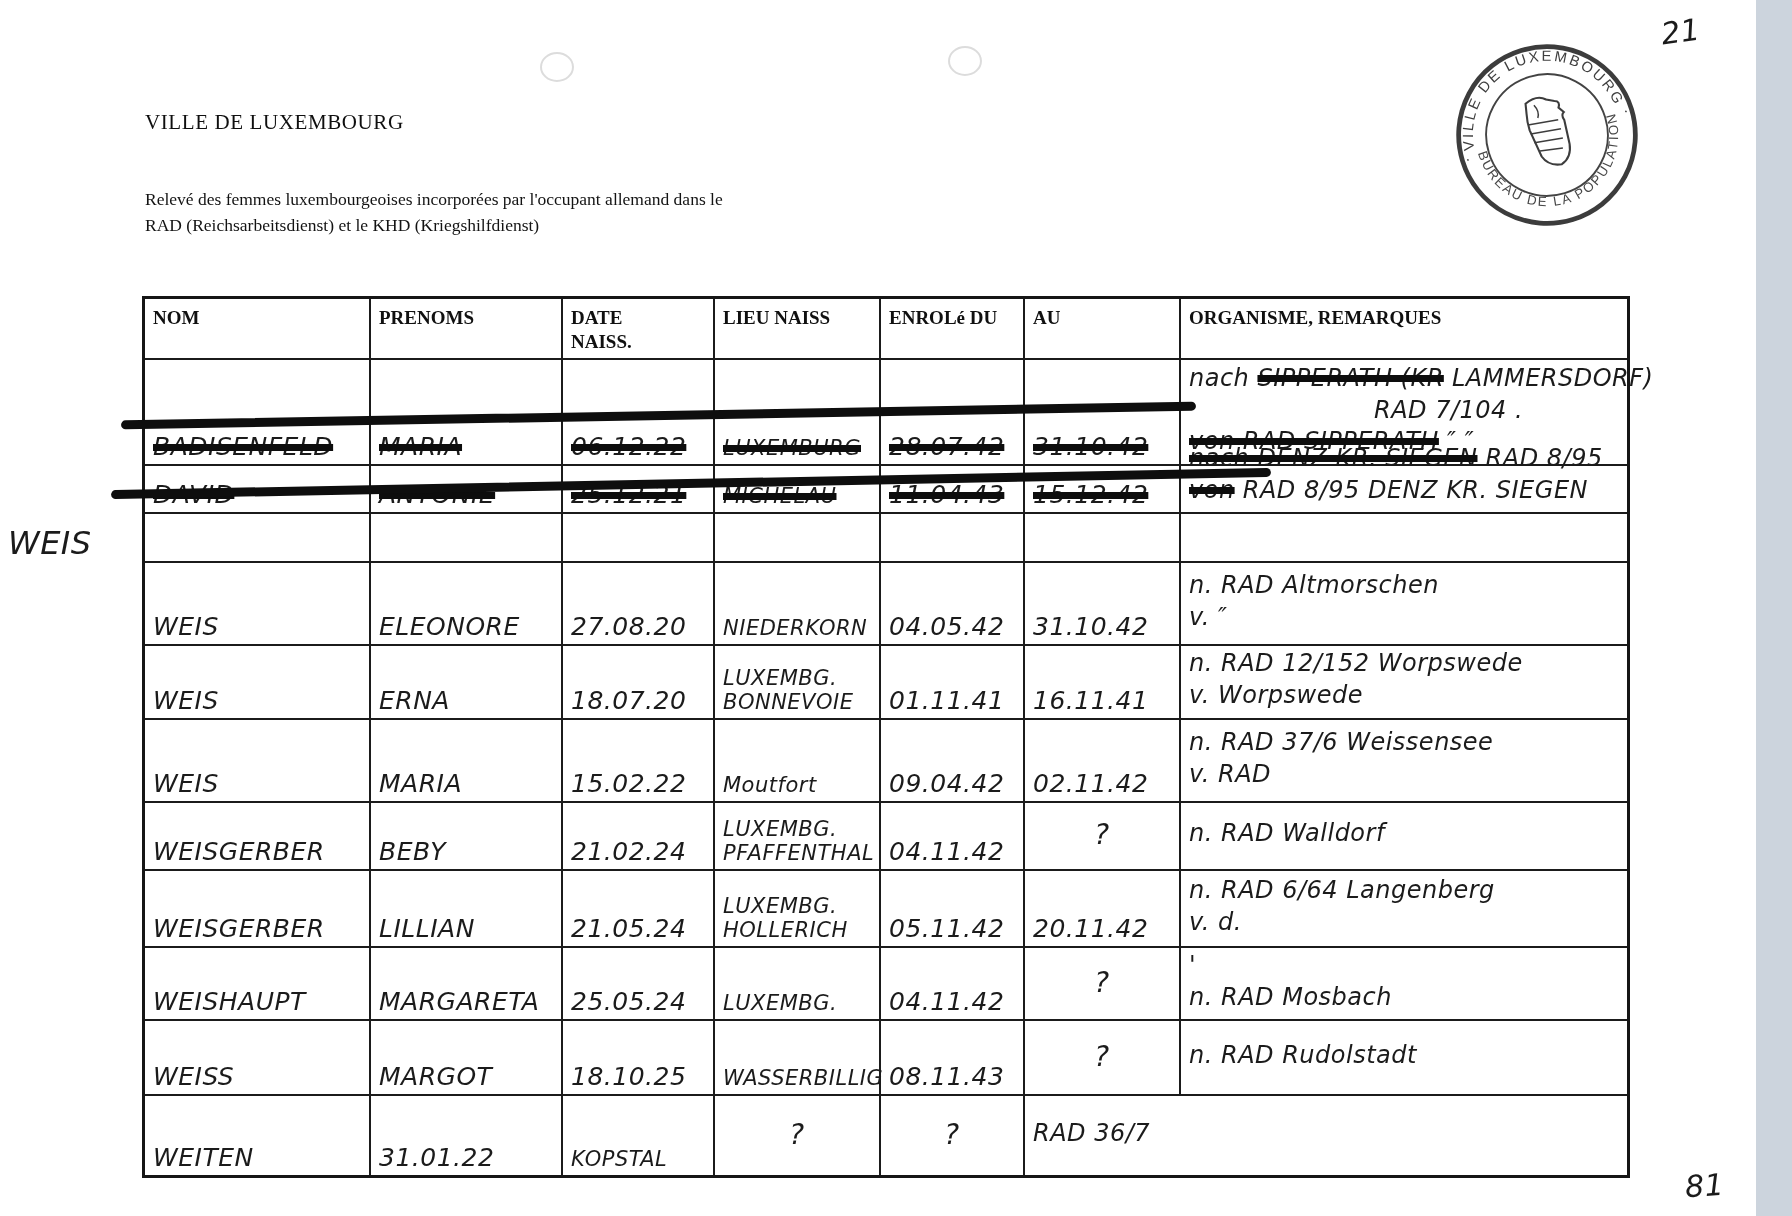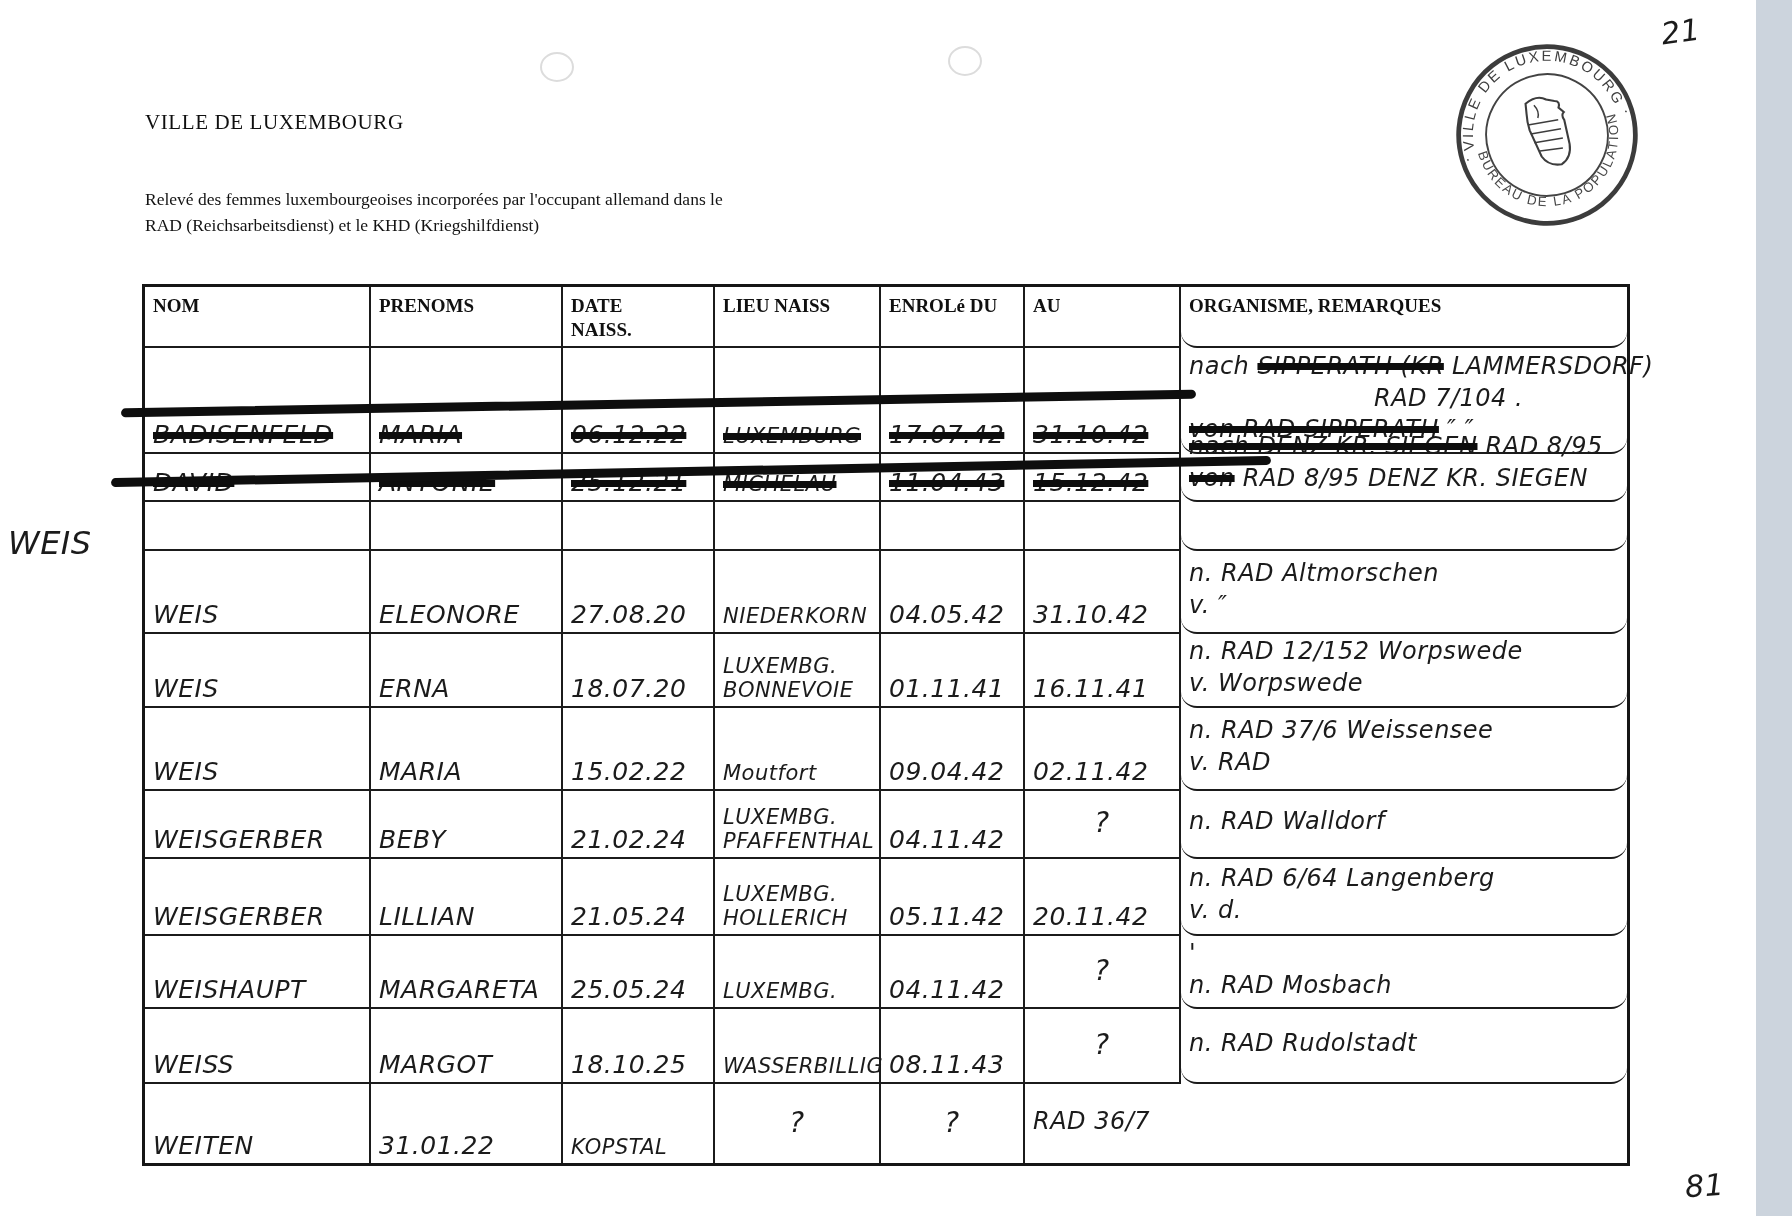--- a/index.html
+++ b/index.html
@@ -19,25 +19,25 @@
 
   .note{position:absolute;}
   .note-tr{right:92px;top:14px;font-size:30px;transform:rotate(-8deg);}
   .note-br{right:68px;top:1168px;font-size:30px;transform:rotate(-4deg);}
   .note-lm{left:8px;top:524px;font-size:32px;}
 
   
   .stamp{position:absolute;left:1452px;top:40px;width:190px;height:190px;opacity:.88;}
 
   
-  .tbl{position:absolute;left:142px;top:284px;width:1482px;border:3px solid #161616;}
+  .tbl{position:absolute;left:142px;top:296px;width:1482px;border:3px solid #161616;}
   .row{display:grid;grid-template-columns:226px 192px 152px 166px 144px 156px 446px;position:relative;}
   .cell{position:relative;border-right:2px solid #1b1b1b;border-bottom:2px solid #1b1b1b;
         padding:2px 8px 4px 8px;display:flex;flex-direction:column;justify-content:flex-end;overflow:visible;}
-  .cell:last-child{border-right:none;border-radius:16px;}
+  .cell:last-child{border-right:none;}
   .row.last .cell{border-bottom:none;}
   .hcell{justify-content:flex-start;padding-top:7px;font-weight:bold;font-size:19px;line-height:1.25;color:#101010;
          font-family:"Liberation Serif",serif;}
   .cv{font-size:25px;line-height:1.05;white-space:nowrap;}
   .lv{font-size:21px;line-height:1.15;white-space:nowrap;}
   .cq{align-items:center;justify-content:center;}
   .cq .cv{font-size:28px;}
   .org{justify-content:center;padding-bottom:6px;}
   .remline{font-size:24px;line-height:1.32;white-space:nowrap;}
   .rA-org,.rB-org{justify-content:flex-start;padding-top:12px;}
@@ -127,21 +127,21 @@
       <div class="cell">
           <span class="hw cv struck">MARIA</span>
         </div>
       <div class="cell">
           <span class="hw cv struck">06.12.22</span>
         </div>
       <div class="cell">
           <span class="hw lv struck">LUXEMBURG</span>
         </div>
       <div class="cell">
-          <span class="hw cv struck">17.07.42</span>
+          <span class="hw cv struck">28.07.42</span>
         </div>
       <div class="cell">
           <span class="hw cv struck">31.10.42</span>
         </div>
       <div class="cell org rA-org">
         <div class="remline">
           <span class="hw">nach </span><span class="hw struck">SIPPERATH (KR</span><span class="hw"> LAMMERSDORF)</span>
         </div>
         <div class="remline indent">
           <span class="hw">RAD 7/104 .</span>

